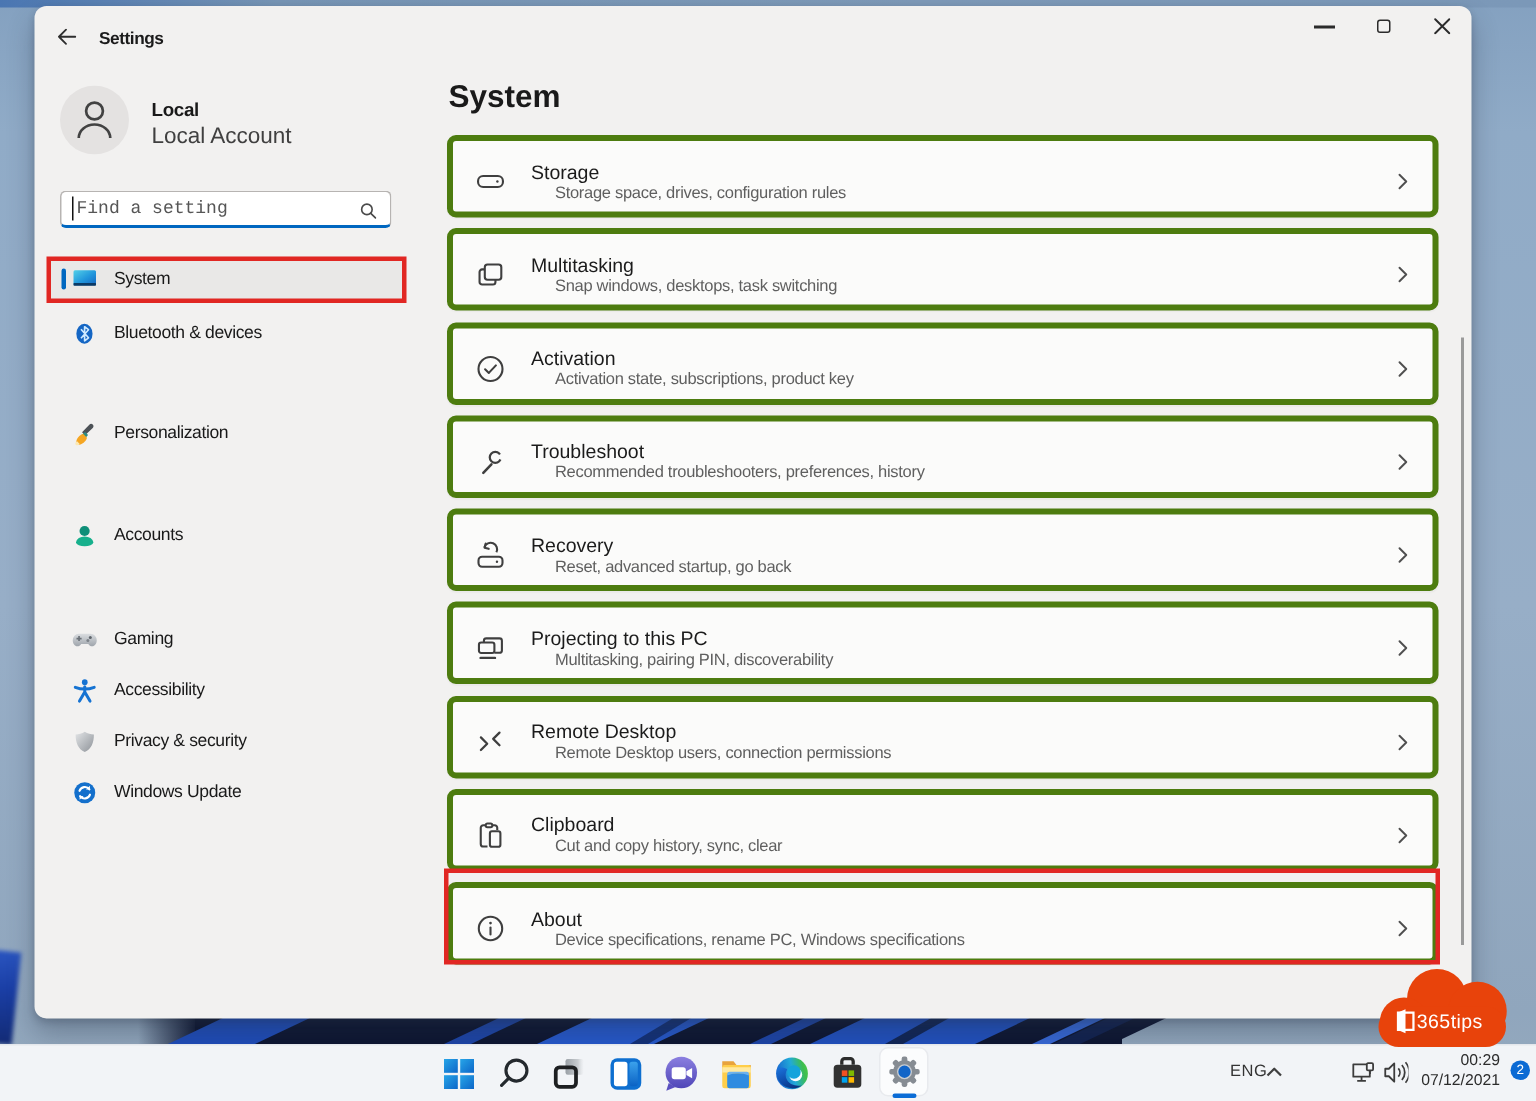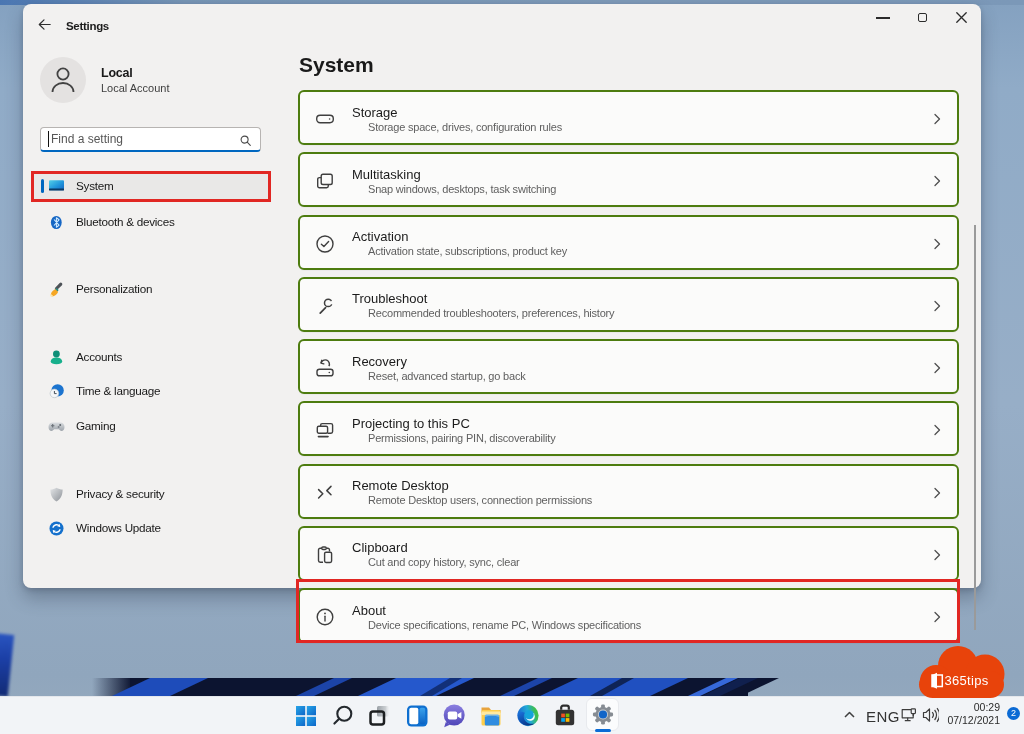--- a/index.html
+++ b/index.html
@@ -9,43 +9,43 @@
   .abs { position:absolute; }
 
   
   .topband { position:absolute; left:0; top:0; width:1024px; height:5px;
              background:linear-gradient(90deg,#4a76b2 0%,#7795b5 18%,#7e9ab8 60%,#7b98b8 100%); }
 
   
   .artstrip { position:absolute; left:0; top:676px; width:1024px; height:20px; overflow:hidden; }
 
   
-  .window { position:absolute; left:23px; top:4px; width:958px; height:584px;
+  .window { position:absolute; left:23px; top:4px; width:958px; height:675px;
             background:#f2f1f0; border-radius:8px;
             box-shadow:0 10px 18px rgba(40,52,70,.33), 0 2px 5px rgba(40,52,70,.22); }
 
   .titletext { position:absolute; left:43px; top:15.5px; font-size:11.5px; font-weight:700; color:#1b1b1b; letter-spacing:-0.3px; }
 
   .uname { position:absolute; left:78px; top:62px; font-size:12.5px; font-weight:700; letter-spacing:-0.2px; color:#191919; }
-  .usub  { position:absolute; left:78px; top:78px; font-size:11px; color:#404040; }
+  .usub  { position:absolute; left:78px; top:78px; font-size:15px; color:#404040; }
 
   .search { position:absolute; left:17px; top:123px; width:221px; height:25px;
-            background:#ffffff; border:1px solid #b7b4b2; border-bottom:2px solid #0067c0; border-radius:4px; }
+            background:#ffffff; border:1px solid #b7b4b2; border-bottom:2px solid #0067c0; border-radius:4px;font-family:Liberation Mono, monospace; }
   .search .ph { position:absolute; left:10px; top:4px; font-size:12px; color:#565656; }
   .search .cursor { position:absolute; left:7px; top:3px; width:1px; height:16px; background:#111; }
   .navitem { position:absolute; left:10px; width:237px; height:30px; }
   .navitem .lbl { position:absolute; left:43px; top:8px; font-size:11.7px; letter-spacing:-0.25px; color:#191919; }
   .navitem .ico { position:absolute; left:15px; top:7px; width:17px; height:17px; }
   .navsel { background:#e9e8e7; border-radius:4px; }
   .navsel .pill { position:absolute; left:8px; top:8px; width:3px; height:14px; border-radius:2px; background:#0067c0; }
 
   .h1sys { position:absolute; left:276px; top:49px; font-size:21px; font-weight:700; color:#1a1a1a; letter-spacing:0px; }
 
   .card { position:absolute; left:275px; width:661px; height:55px;
-          background:#fbfbfa; border:2px solid #4d7c0f; border-radius:6px;
+          background:#fbfbfa; border:4px solid #4d7c0f; border-radius:6px;
           box-shadow:0 1px 1px rgba(0,0,0,.03); }
   .card .ct { position:absolute; left:52px; top:12.5px; font-size:13px; color:#1b1b1b; }
   .card .cd { position:absolute; left:68px; top:28.5px; font-size:11px; letter-spacing:-0.2px; color:#5f5f5f; }
   .card .ci { position:absolute; left:15px; top:17px; width:20px; height:20px; }
   .card .ch { position:absolute; right:14px; top:21px; width:12px; height:12px; }
 
   .redbox { position:absolute; border:3px solid #e12723; background:transparent; z-index:5; }
 
   .scrollbar { position:absolute; left:974px; top:225px; width:2px; height:405px; background:#9a9a9a; z-index:3; }
 
@@ -153,44 +153,42 @@
       </svg>
       <div class="lbl">Personalization</div>
     </div>
     <div class="navitem" style="top:338px">
       <svg class="ico" viewBox="0 0 17 17">
         <circle cx="8.4" cy="5" r="3.4" fill="#0e8f78"></circle>
         <path d="M2.6,12.6 a5.9,4.6 0 0 1 11.7,0 a5.9,3 0 0 1 -11.7,0 Z" fill="#17b08c"></path>
       </svg>
       <div class="lbl">Accounts</div>
     </div>
-    <div class="navitem" style="top:372px">
-      <svg class="ico" viewBox="0 0 17 17">
-        <circle cx="9.6" cy="7.4" r="6.2" fill="#1c74cf"></circle>
-        <circle cx="6.4" cy="10.4" r="4.3" fill="#f4f6f8"></circle>
-        <circle cx="6.4" cy="10.4" r="4.3" fill="none" stroke="#b9c4cc" stroke-width="0.7"></circle>
-        <path d="M6.4,8 V10.6 H8.6" fill="none" stroke="#47505a" stroke-width="1"></path>
-      </svg>
-      <div class="lbl">Time &amp; language</div>
-    </div>
     <div class="navitem" style="top:406.5px">
       <svg class="ico" viewBox="0 0 17 17">
         <defs>
           <linearGradient id="gamg" x1="0" y1="0" x2="0" y2="1">
           <stop offset="0" stop-color="#dadde0"></stop>
             <stop offset="1" stop-color="#9ea4ab"></stop>
         </linearGradient>
         </defs>
         <path d="M4.5,4.5 h8 a4,4.4 0 0 1 4,4.4 c0,2.4 -1.4,4 -3,4 -1.2,0 -2,-0.8 -2.6,-1.6 h-4.8 c-0.6,0.8 -1.4,1.6 -2.6,1.6 -1.6,0 -3,-1.6 -3,-4 a4,4.4 0 0 1 4,-4.4 Z" fill="url(#gamg)"></path>
         <circle cx="12.2" cy="7" r="1" fill="#5e646b"></circle>
         <circle cx="10.6" cy="9" r="1" fill="#7d838a"></circle>
         <path d="M4.7,6 v3.4 M3,7.7 h3.4" stroke="#6a7077" stroke-width="1.1"></path>
       </svg>
       <div class="lbl">Gaming</div>
     </div>
+    <div class="navitem" style="top:440.5px">
+      <svg class="ico" viewBox="0 0 17 17">
+        <circle cx="8.5" cy="2.8" r="1.9" fill="#1673d2"></circle>
+        <path d="M2.2,6.2 a18,18 0 0 0 12.6,0 M8.5,5.8 V9.8 M8.5,9.4 L5,15.4 M8.5,9.4 L12,15.4" fill="none" stroke="#1673d2" stroke-width="2" stroke-linecap="round"></path>
+      </svg>
+      <div class="lbl">Accessibility</div>
+    </div>
     <div class="navitem" style="top:474.5px">
       <svg class="ico" viewBox="0 0 17 17">
         <defs>
           <linearGradient id="shg" x1="0" y1="0" x2="1" y2="1">
           <stop offset="0" stop-color="#e3e5e7"></stop>
             <stop offset="1" stop-color="#8d9298"></stop>
         </linearGradient>
         </defs>
         <path d="M8.5,1.8 C10.4,3 12.6,3.6 14.6,3.6 C14.6,9 13,13.2 8.5,15.4 C4,13.2 2.4,9 2.4,3.6 C4.4,3.6 6.6,3 8.5,1.8 Z" fill="url(#shg)"></path>
       </svg>
@@ -284,21 +282,21 @@
 
     <div class="card" style="top:397px">
       <svg class="ci" viewBox="0 0 20 20">
         <g fill="none" stroke="#3f3f3f" stroke-width="1.4">
         <path d="M5.6,6.2 V5.2 a1.6,1.6 0 0 1 1.6,-1.6 H16 a1.6,1.6 0 0 1 1.6,1.6 V11.6 a1.6,1.6 0 0 1 -1.6,1.6 H12.6"></path>
         <rect x="2.3" y="6.3" width="10.3" height="7" rx="1.5"></rect>
         <path d="M3.4,16.6 H13" stroke-width="1.6" stroke-linecap="round"></path>
         </g>
       </svg>
       <div class="ct">Projecting to this PC</div>
-      <div class="cd">Permissions, pairing PIN, discoverability</div>
+      <div class="cd">Multitasking, pairing PIN, discoverability</div>
       <svg class="ch" viewBox="0 0 12 12">
         <path d="M4,1.5 L8.5,6 L4,10.5" fill="none" stroke="#4f4f4f" stroke-width="1.3" stroke-linecap="round" stroke-linejoin="round"></path>
       </svg>
     </div>
 
     <div class="card" style="top:459.5px">
       <svg class="ci" viewBox="0 0 20 20">
         <g fill="none" stroke="#3f3f3f" stroke-width="1.5" stroke-linecap="round" stroke-linejoin="round">
         <path d="M3.6,6.6 L7.8,10.8 L3.6,15"></path>
           <path d="M16,3.4 L11.8,7.6 L16,11.8"></path>
@@ -475,21 +473,21 @@
         </g>
       </g>
       <circle cx="15" cy="13.5" r="5" fill="#c9cdd2"></circle>
       <circle cx="15" cy="13.5" r="4.1" fill="#1265c8"></circle>
     </svg>
     <div class="abs" style="left:595px;top:32px;width:16px;height:3px;border-radius:2px;background:#0a6cd6"></div>
 
     <svg class="abs" style="left:844px;top:14px" width="11" height="7" viewBox="0 0 11 7">
       <path d="M1,6 L5.5,1.5 L10,6" fill="none" stroke="#3f3f3f" stroke-width="1.5" stroke-linejoin="round"></path>
     </svg>
-    <div class="abs" style="left:866px;top:11px;font-size:15px;color:#333;letter-spacing:.4px">ENG</div>
+    <div class="abs" style="left:820px;top:11px;font-size:11px;color:#333;letter-spacing:.4px">ENG</div>
     <svg class="abs" style="left:901px;top:11px" width="16" height="15" viewBox="0 0 16 15">
       <g fill="none" stroke="#3c3c3c" stroke-width="1.2">
         <path d="M1.2,1.6 h11 v8.2 h-11 Z" stroke-linejoin="round"></path>
         <path d="M6.7,9.8 V12.2 M3.8,12.6 h5.8"></path>
         <rect x="10.2" y="0.8" width="4.2" height="4.8" rx="0.8" fill="#f2f4f7"></rect>
         <path d="M12.3,5.6 V8"></path>
       </g>
     </svg>
     <svg class="abs" style="left:922px;top:10px" width="17" height="16" viewBox="0 0 17 16">
       <g fill="none" stroke="#3c3c3c" stroke-width="1.2">

